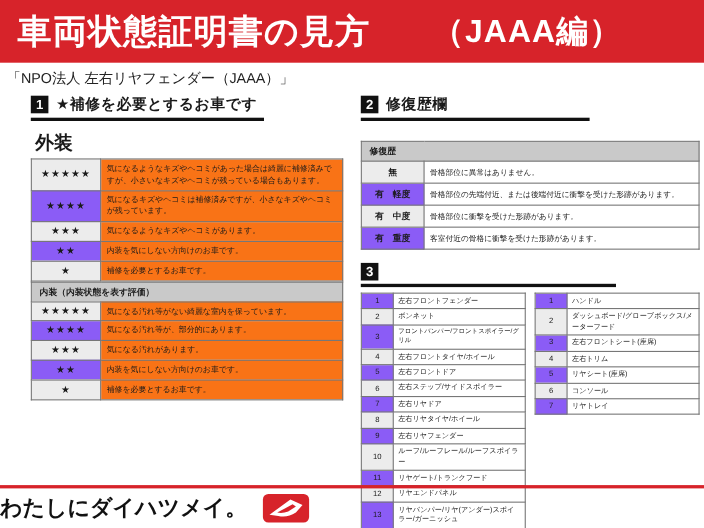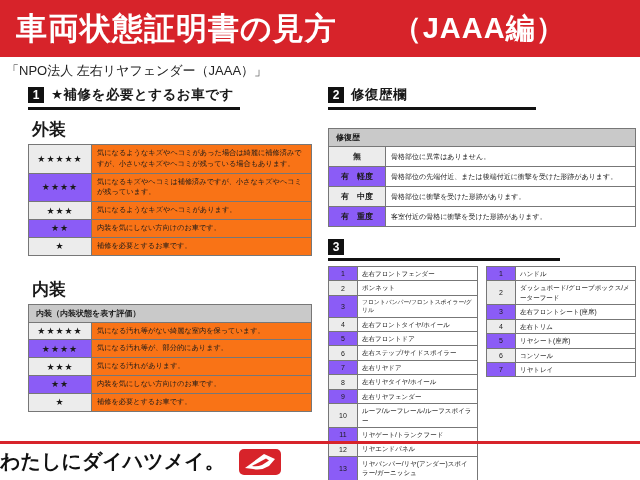--- a/index.html
+++ b/index.html
@@ -85,21 +85,20 @@
         <td class="c1 gy">★★</td>
         <td class="desc">内装を気にしない方向けのお車です。</td>
       </tr>
       <tr>
         <td class="c1 lt">★</td>
         <td class="desc">補修を必要とするお車です。</td>
       </tr>
     </tbody>
       </table>
 
-    <div class="area-lbl int-lbl">内装</div>
     <table class="star-tbl">
       <tbody>
           <tr class="hdr">
         <td colspan="2">内装（内装状態を表す評価）</td>
       </tr>
       <tr>
         <td class="c1 lt">★★★★★</td>
         <td class="desc">気になる汚れ等がない綺麗な室内を保っています。</td>
       </tr>
       <tr>

